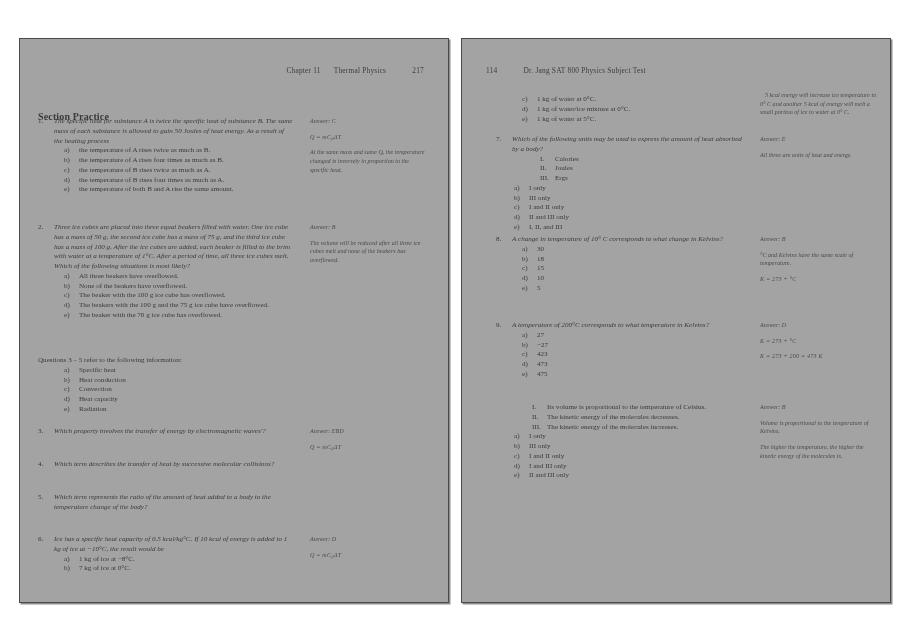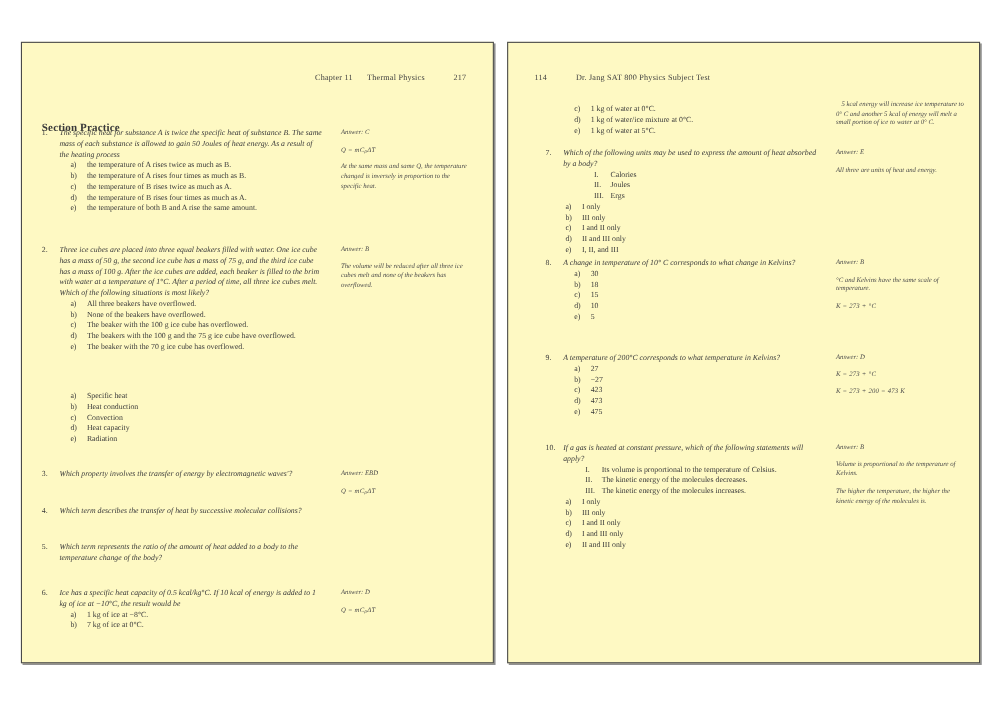--- a/index.html
+++ b/index.html
@@ -15,21 +15,21 @@
     color: #3a3a3a;
   }
   .spread {
     position: relative;
     width: 910px;
     height: 644px;
     background: #ffffff;
   }
   .page {
     position: absolute;
-    background: #fef9c3;
+    background: #a3a3a3;
     border: 1px solid #4a4a4a;
     box-shadow: 1.5px 1.5px 0 0 #8d8d8d;
     overflow: hidden;
   }
   .page-left {
     left: 19px;
     top: 38px;
     width: 428px;
     height: 563px;
   }
@@ -190,20 +190,21 @@
           <li><span class="lbl">e)</span><span>The beaker with the 70 g ice cube has overflowed.</span></li>
         </ul>
       </div>
 
       <div class="col-margin" style="top:184px;">
         <p class="mnote">Answer: B</p>
         <p class="mnote">The volume will be reduced after all three ice cubes melt and none of the beakers has overflowed.</p>
       </div>
 
       <div class="col-body" style="top:317px;">
+        <div class="lead-in">Questions 3 – 5 refer to the following information:</div>
         <ul class="choices">
           <li><span class="lbl">a)</span><span>Specific heat</span></li>
           <li><span class="lbl">b)</span><span>Heat conduction</span></li>
           <li><span class="lbl">c)</span><span>Convection</span></li>
           <li><span class="lbl">d)</span><span>Heat capacity</span></li>
           <li><span class="lbl">e)</span><span>Radiation</span></li>
         </ul>
       </div>
 
       <div class="col-body" style="top:388px;">
@@ -324,24 +325,20 @@
           <li><span class="lbl">e)</span><span>475</span></li>
         </ul>
       </div>
       <div class="col-margin" style="top:282px;">
         <p class="mnote">Answer: D</p>
         <p class="mnote eq">K = 273 + °C</p>
         <p class="mnote eq">K = 273 + 200 = 473 K</p>
       </div>
 
       <div class="col-body" style="top:364px;">
-        <div class="q">
-          <span class="q-num wide">10.</span>
-          <span class="q-stem">If a gas is heated at constant pressure, which of the following statements will apply?</span>
-        </div>
         <ul class="choices romans-wide">
           <li><span class="lbl rn">I.</span><span>Its volume is proportional to the temperature of Celsius.</span></li>
           <li><span class="lbl rn">II.</span><span>The kinetic energy of the molecules decreases.</span></li>
           <li><span class="lbl rn">III.</span><span>The kinetic energy of the molecules increases.</span></li>
         </ul>
         <ul class="choices" style="padding-left:18px;">
           <li><span class="lbl">a)</span><span>I only</span></li>
           <li><span class="lbl">b)</span><span>III only</span></li>
           <li><span class="lbl">c)</span><span>I and II only</span></li>
           <li><span class="lbl">d)</span><span>I and III only</span></li>

